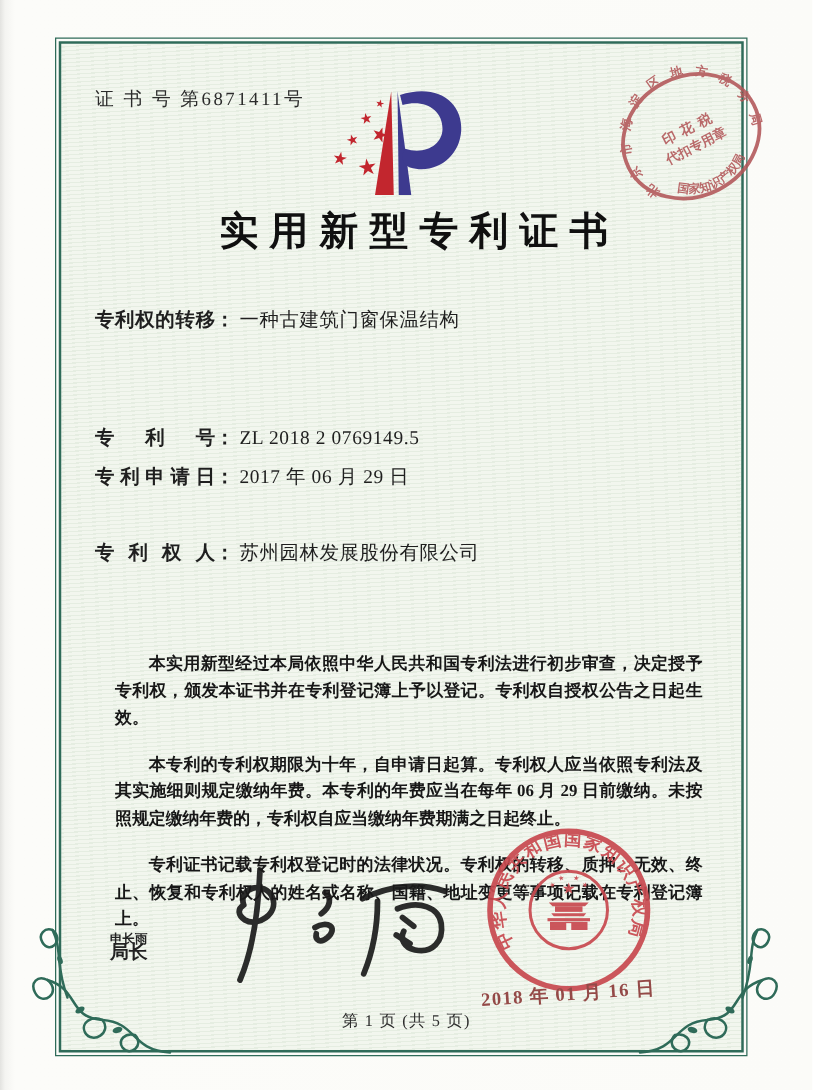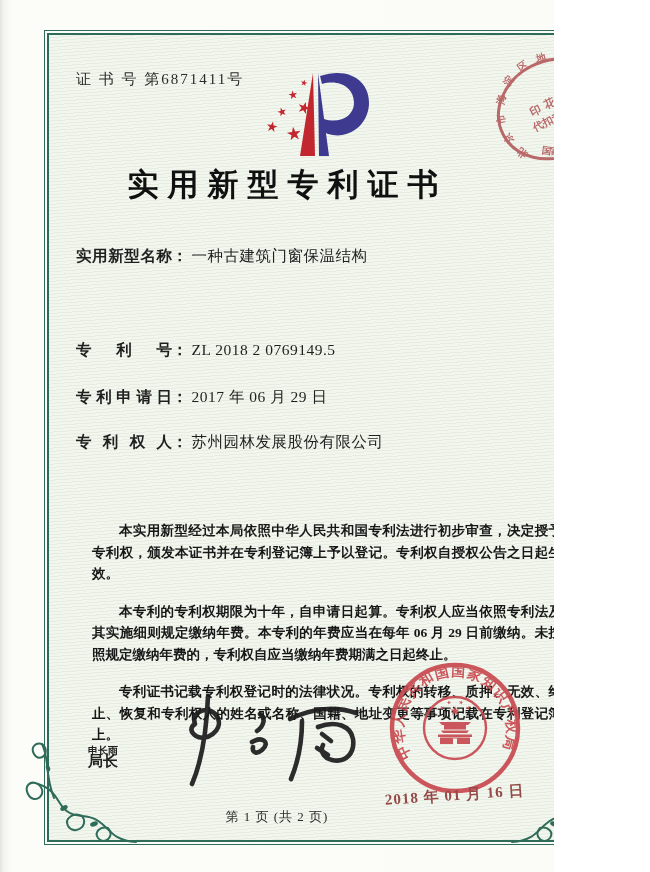--- a/index.html
+++ b/index.html
@@ -1,21 +1,21 @@
 <!DOCTYPE html>
 <html style="--border_green: #2f6b59; --paper: #f2f6ee; --line: #e5ede1; --seal_red: #c8494f; --stamp_red: #b25658; --logo_red: #c2262e; --logo_blue: #3d3a8f; --date_red: #8d3c3a; --ink: #1f1f1f;"><head>
 <meta charset="utf-8">
 <style>
   :root{
     --border_green:#2f6b59; --paper:#f2f6ee; --line:#e5ede1;
     --seal_red:#c8494f; --stamp_red:#b25658; --logo_red:#c2262e;
     --logo_blue:#3d3a8f; --date_red:#8d3c3a; --ink:#1f1f1f;
   }
   html,body{margin:0;padding:0;background:#ffffff;}
-  .stage{position:relative;width:554px;height:872px;overflow:hidden;
+  .stage{position:relative;width:650px;height:872px;overflow:hidden;
     background:linear-gradient(90deg,#e3e3e0 0px,#f4f4f1 4px,#fcfcf9 12px,#fbfbf8 100%);
     font-family:"Liberation Serif","DejaVu Serif",serif;color:var(--ink);}
   .border-outer{position:absolute;left:44px;top:30px;width:552px;height:813px;
     border:1px solid var(--border_green);}
   .border-inner{position:absolute;inset:2px;border:2.5px solid var(--border_green);
     background:repeating-linear-gradient(176deg,var(--paper) 0px,var(--paper) 2.2px,var(--line) 2.2px,var(--line) 3.2px);}
   .cert-number{position:absolute;left:76px;top:70px;font-size:15px;letter-spacing:2px;color:#2b2b2b;}
   .logo{position:absolute;left:252px;top:66px;width:135px;height:100px;}
   .tax-stamp{position:absolute;left:483px;top:38px;width:140px;height:142px;opacity:.88;}
   .title{position:absolute;left:0;right:0;top:164px;text-align:center;
@@ -116,26 +116,26 @@
         <textPath href="#taxBottom" startOffset="0" textLength="66" lengthAdjust="spacing">国家知识产权局</textPath>
       </text>
       <text x="0" y="-3" text-anchor="middle" font-size="11" font-weight="bold" letter-spacing="1">印 花 税</text>
       <text x="0" y="12" text-anchor="middle" font-size="10.5" font-weight="bold">代扣专用章</text>
     </g>
   </svg>
 
   <div class="title">实用新型专利证书</div>
 
   <div class="field-row" style="top:246px">
-    <span class="field-label">实用新型名称</span><span class="field-colon">：</span><span class="field-value">一种古建筑门窗保温结构</span>
+    <span class="field-label">专利权的转移</span><span class="field-colon">：</span><span class="field-value">一种古建筑门窗保温结构</span>
   </div>
   <div class="field-row" style="top:340px">
     <span class="field-label">专利号</span><span class="field-colon">：</span><span class="field-value">ZL 2018 2 0769149.5</span>
   </div>
-  <div class="field-row" style="top:387px">
+  <div class="field-row" style="top:371px">
     <span class="field-label">专利申请日</span><span class="field-colon">：</span><span class="field-value">2017 年 06 月 29 日</span>
   </div>
   <div class="field-row" style="top:432px">
     <span class="field-label">专利权人</span><span class="field-colon">：</span><span class="field-value">苏州园林发展股份有限公司</span>
   </div>
 
   <div class="body-text">
     <p>本实用新型经过本局依照中华人民共和国专利法进行初步审查，决定授予专利权，颁发本证书并在专利登记簿上予以登记。专利权自授权公告之日起生效。</p>
     <p>本专利的专利权期限为十年，自申请日起算。专利权人应当依照专利法及其实施细则规定缴纳年费。本专利的年费应当在每年 06 月 29 日前缴纳。未按照规定缴纳年费的，专利权自应当缴纳年费期满之日起终止。</p>
     <p>专利证书记载专利权登记时的法律状况。专利权的转移、质押、无效、终止、恢复和专利权人的姓名或名称、国籍、地址变更等事项记载在专利登记簿上。</p>
@@ -176,15 +176,15 @@
         <rect x="-11" y="-3" width="22" height="4.5"></rect>
         <path d="M -14 2.5 L 14 2.5 L 12 5 L -12 5 Z"></path>
         <rect x="-17" y="6.5" width="34" height="2.5"></rect>
         <rect x="-15" y="9.5" width="30" height="6.5"></rect>
         <rect x="-2" y="10.5" width="4" height="5.5" fill="var(--paper)"></rect>
       </g>
       <text x="0" y="72" text-anchor="middle" font-size="15" font-weight="bold" fill="var(--date_red)" letter-spacing="1" transform="rotate(-4 0 72)">2018 年 01 月 16 日</text>
     </g>
   </svg>
 
-  <div class="footer">第 1 页 (共 2 页)</div>
+  <div class="footer">第 1 页 (共 5 页)</div>
 
 </div>
 
 </body></html>

